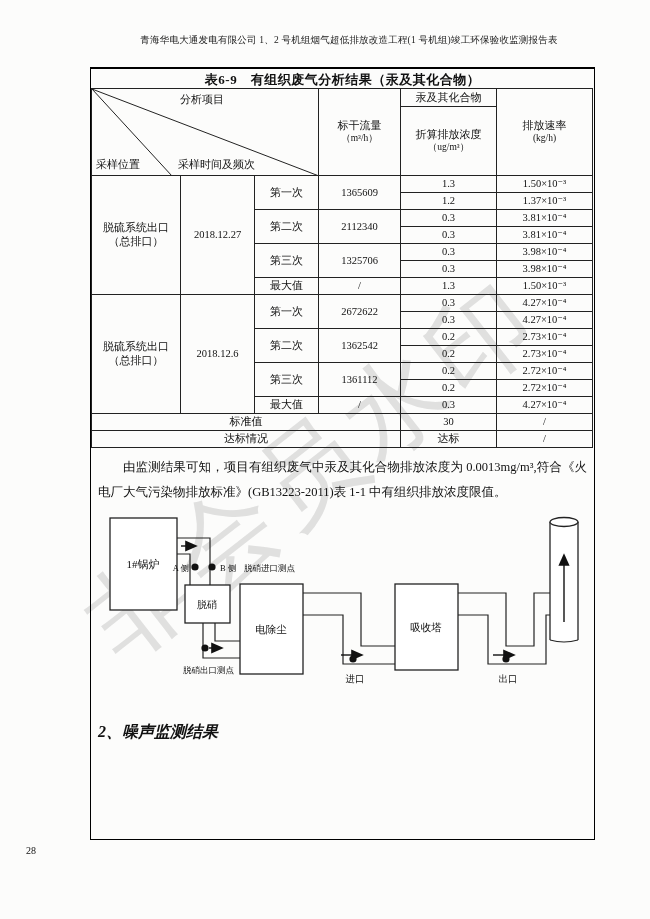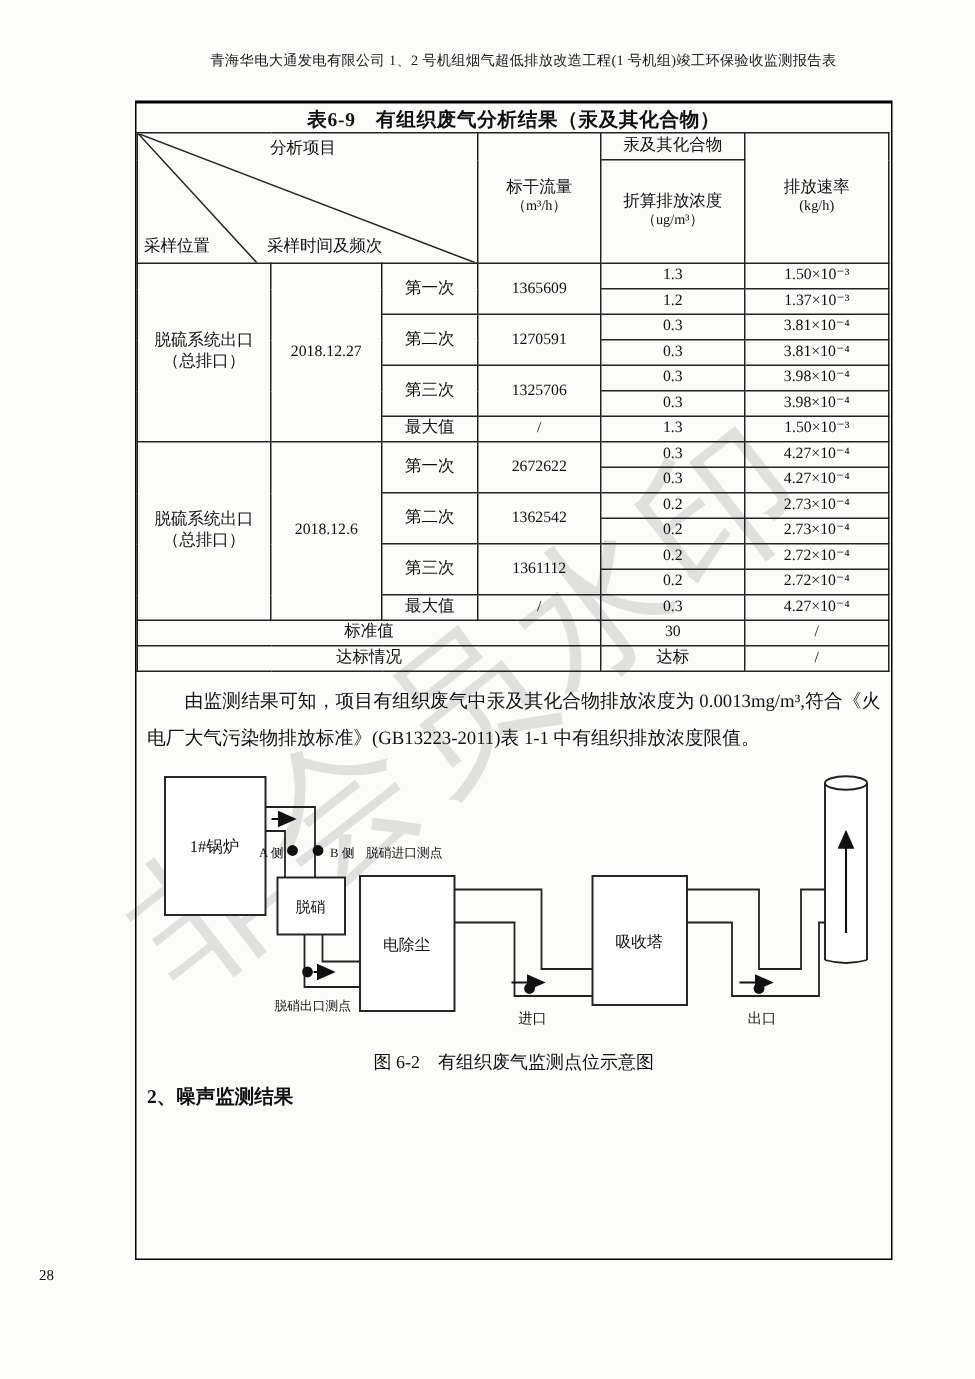--- a/index.html
+++ b/index.html
@@ -48,21 +48,21 @@
   .unit{font-size:9.5px;}
   .para{
     position:absolute;left:7px;top:386px;width:489px;
     font-size:12.5px;line-height:25px;text-align:justify;text-indent:2em;
   }
   .flow-svg{position:absolute;left:2px;top:443px;}
   .fig-caption{
     position:absolute;left:0;top:631px;width:100%;text-align:center;font-size:12px;
   }
   .sec-heading{
-    position:absolute;left:7px;top:653px;font-size:13px;font-weight:bold;
+    position:absolute;left:7px;top:653px;font-size:16px;font-weight:bold;font-style:italic;
   }
   .sec-text{
     position:absolute;left:7px;top:681px;width:489px;font-size:12.5px;text-indent:2em;
   }
   .page-num{
     position:absolute;left:0;top:845px;width:586px;font-size:10px;z-index:1;padding-left:26px;
   }
   svg text{font-family:"Liberation Serif","DejaVu Serif",serif;fill:#111;}
 </style>
 </head>
@@ -123,21 +123,21 @@
         <td rowspan="2">1365609</td>
         <td>1.3</td>
         <td>1.50×10⁻³</td>
       </tr>
       <tr class="sub">
         <td>1.2</td>
         <td>1.37×10⁻³</td>
       </tr>
       <tr class="sub">
         <td class="cn" rowspan="2">第二次</td>
-        <td rowspan="2">1270591</td>
+        <td rowspan="2">2112340</td>
         <td>0.3</td>
         <td>3.81×10⁻⁴</td>
       </tr>
       <tr class="sub">
         <td>0.3</td>
         <td>3.81×10⁻⁴</td>
       </tr>
       <tr class="sub">
         <td class="cn" rowspan="2">第三次</td>
         <td rowspan="2">1325706</td>
@@ -261,18 +261,17 @@
     <circle cx="413" cy="147" r="3.6" fill="#111"></circle>
 
     <text x="96" y="59" font-size="8.5" text-anchor="end">A 侧</text>
     <text x="127" y="59" font-size="8.5">B 侧</text>
     <text x="151" y="59" font-size="8.5">脱硝进口测点</text>
     <text x="90" y="161" font-size="8.5">脱硝出口测点</text>
     <text x="262" y="170" font-size="9.5" text-anchor="middle">进口</text>
     <text x="415" y="170" font-size="9.5" text-anchor="middle">出口</text>
   </svg>
 
-  <div class="fig-caption">图 6-2　有组织废气监测点位示意图</div>
 
   <div class="sec-heading">2、噪声监测结果</div>
 </div>
 
 <div class="page-num">28</div>
 
 </body></html>

